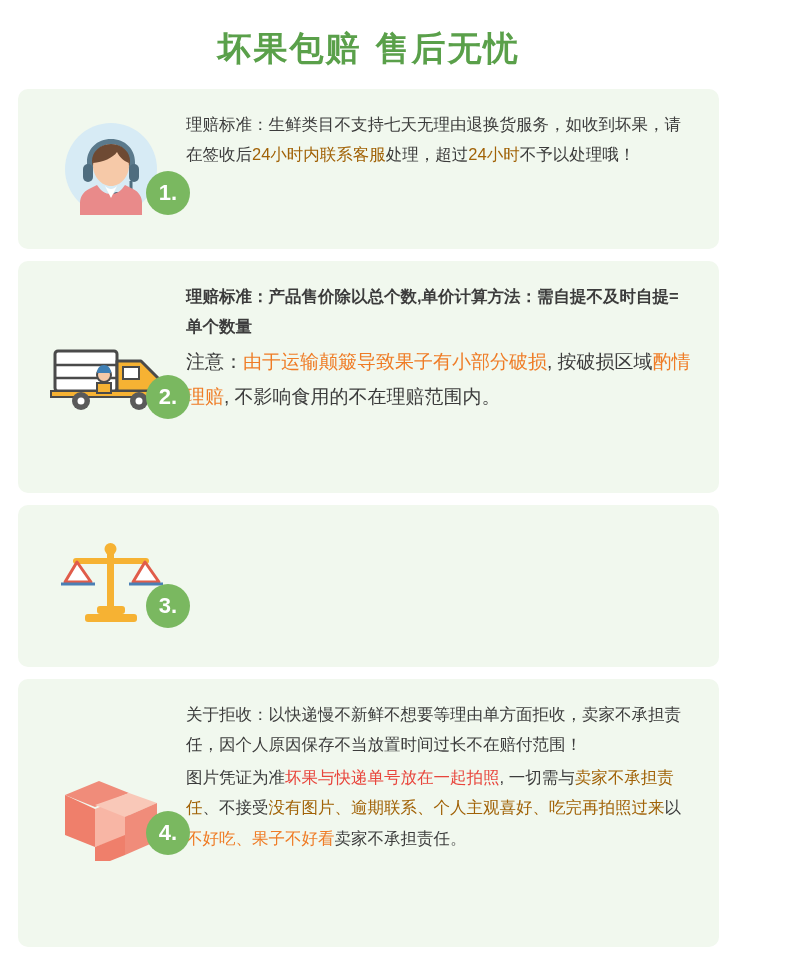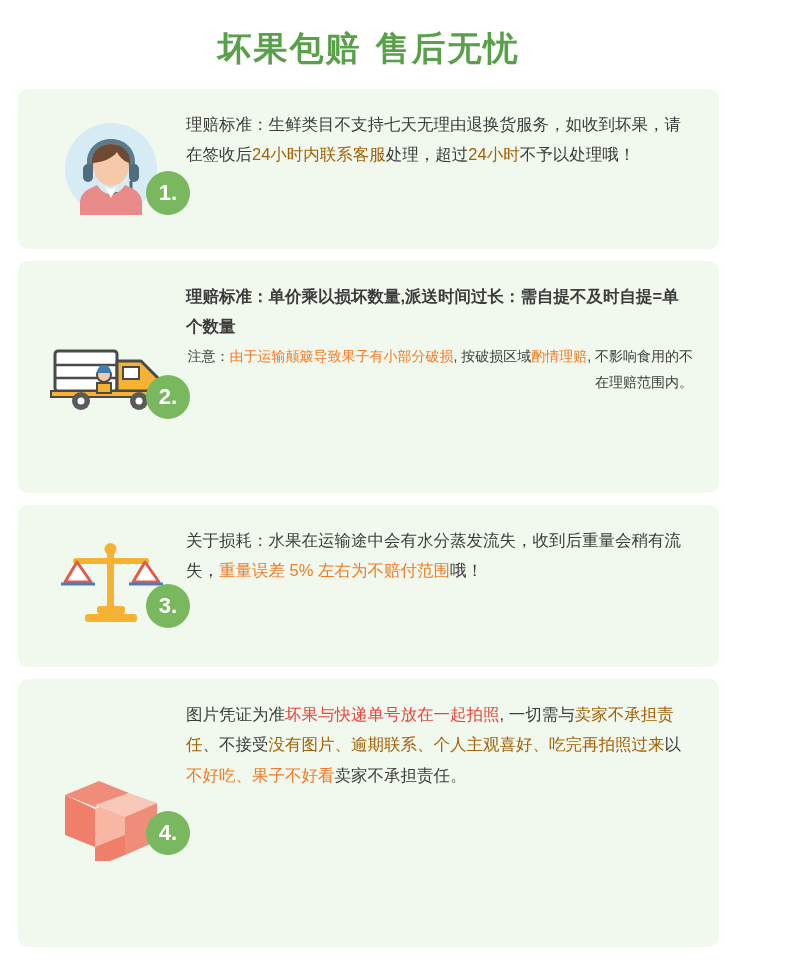--- a/index.html
+++ b/index.html
@@ -72,21 +72,21 @@
     color: #3c3c3c;
     padding-top: 2px;
     word-break: break-all;
   }
   .body p { margin: 0; }
   .body p + p { margin-top: 2px; }
   .g { color: #a16207; }
   .o { color: #ef7c26; }
   .r { color: #e8453c; }
   .b { font-weight: bold; }
-  .small { font-size: 14px; text-align: right; }
+  .small { font-size: 19px; }
 
   
   .card1 { height: 160px; }
   .card2 { height: 232px; }
   .card3 { height: 162px; }
   .card4 { height: 268px; }
 
   svg { display: block; }
 </style>
 </head>
@@ -137,21 +137,21 @@
           <circle cx="92" cy="72" r="9" fill="#5a5a5a"></circle>
           <circle cx="92" cy="72" r="3.5" fill="#ffffff"></circle>
           <circle cx="57" cy="46" r="7" fill="#f6c9a8" stroke="#4a4a4a" stroke-width="2"></circle>
           <path d="M50 44c0-5 3-8 7-8s7 3 7 8z" fill="#3f7fb5"></path>
           <path d="M50 54h14v10H50z" fill="#f6b233" stroke="#4a4a4a" stroke-width="2"></path>
         </svg>
       </span>
       <div class="numbox">2.</div>
     </div>
     <div class="body">
-      <p><span class="b">理赔标准：</span><span class="b">单价乘以损坏数量,派送时间过长：</span><span class="b">需自提不及时自提=单个数量</span></p>
+      <p><span class="b">理赔标准：</span><span class="b">产品售价除以总个数,单价计算方法：</span><span class="b">需自提不及时自提=单个数量</span></p>
       <p class="small"><span>注意：</span><span class="o">由于运输颠簸导致果子有小部分破损</span><span>, 按破损区域</span><span class="o">酌情理赔</span><span>, 不影响食用的不在理赔范围内。</span></p>
     </div>
   </div>
 
   <div class="card card3">
     <div class="iconwrap">
       <span>
         <svg width="112" height="96" viewBox="0 0 112 96">
           <rect x="52" y="14" width="7" height="62" fill="#f6b233"></rect>
           <rect x="30" y="76" width="52" height="8" rx="3" fill="#f6b233"></rect>
@@ -160,36 +160,36 @@
           <circle cx="55.5" cy="11" r="6" fill="#f6b233"></circle>
           <path d="M22 24l-12 20h26z" fill="#ffffff" stroke="#e05c4a" stroke-width="3" stroke-linejoin="round"></path>
           <path d="M90 24l-12 20h26z" fill="#ffffff" stroke="#e05c4a" stroke-width="3" stroke-linejoin="round"></path>
           <line x1="6" y1="46" x2="40" y2="46" stroke="#4a7fb5" stroke-width="3"></line>
           <line x1="74" y1="46" x2="108" y2="46" stroke="#4a7fb5" stroke-width="3"></line>
         </svg>
       </span>
       <div class="numbox">3.</div>
     </div>
     <div class="body">
-      <p><span>关于损耗：</span><span>水果在运输途中会有水分蒸发流失，收到后重量会稍有流失，</span><span class="o">重量误差 5% 左右为不赔付范围</span><span>哦！</span></p>
     </div>
   </div>
 
   <div class="card card4">
     <div class="iconwrap">
       <span>
         <svg width="120" height="96" viewBox="0 0 120 96">
           <path d="M14 30l34-14 30 12-34 14z" fill="#f08c7a"></path>
           <path d="M14 30v40l30 12V44z" fill="#ef7f6b"></path>
           <path d="M44 44l34-14v40L44 82z" fill="#f8b6a5"></path>
           <path d="M78 28l28 10-32 14-30-12z" fill="#f9c8b8"></path>
           <path d="M74 52l32-14v38l-32 14z" fill="#f08c7a"></path>
           <path d="M44 82l30-12v20l-30 12z" fill="#ef7f6b"></path>
         </svg>
       </span>
       <div class="numbox">4.</div>
     </div>
     <div class="body">
+      <p><span>关于拒收：</span><span>以快递慢不新鲜不想要等理由单方面拒收，卖家不承担责任，因个人原因保存不当放置时间过长不在赔付范围！</span></p>
       <p><span>图片凭证为准</span><span class="r">坏果与快递单号放在一起拍照</span><span>, 一切需与</span><span class="g">卖家不承担责任</span><span>、不接受</span><span class="g">没有图片、逾期联系、个人主观喜好、吃完再拍照过来</span><span>以</span><span class="o">不好吃、果子不好看</span><span>卖家不承担责任。</span></p>
     </div>
   </div>
 
 </div>
 
 </body></html>

